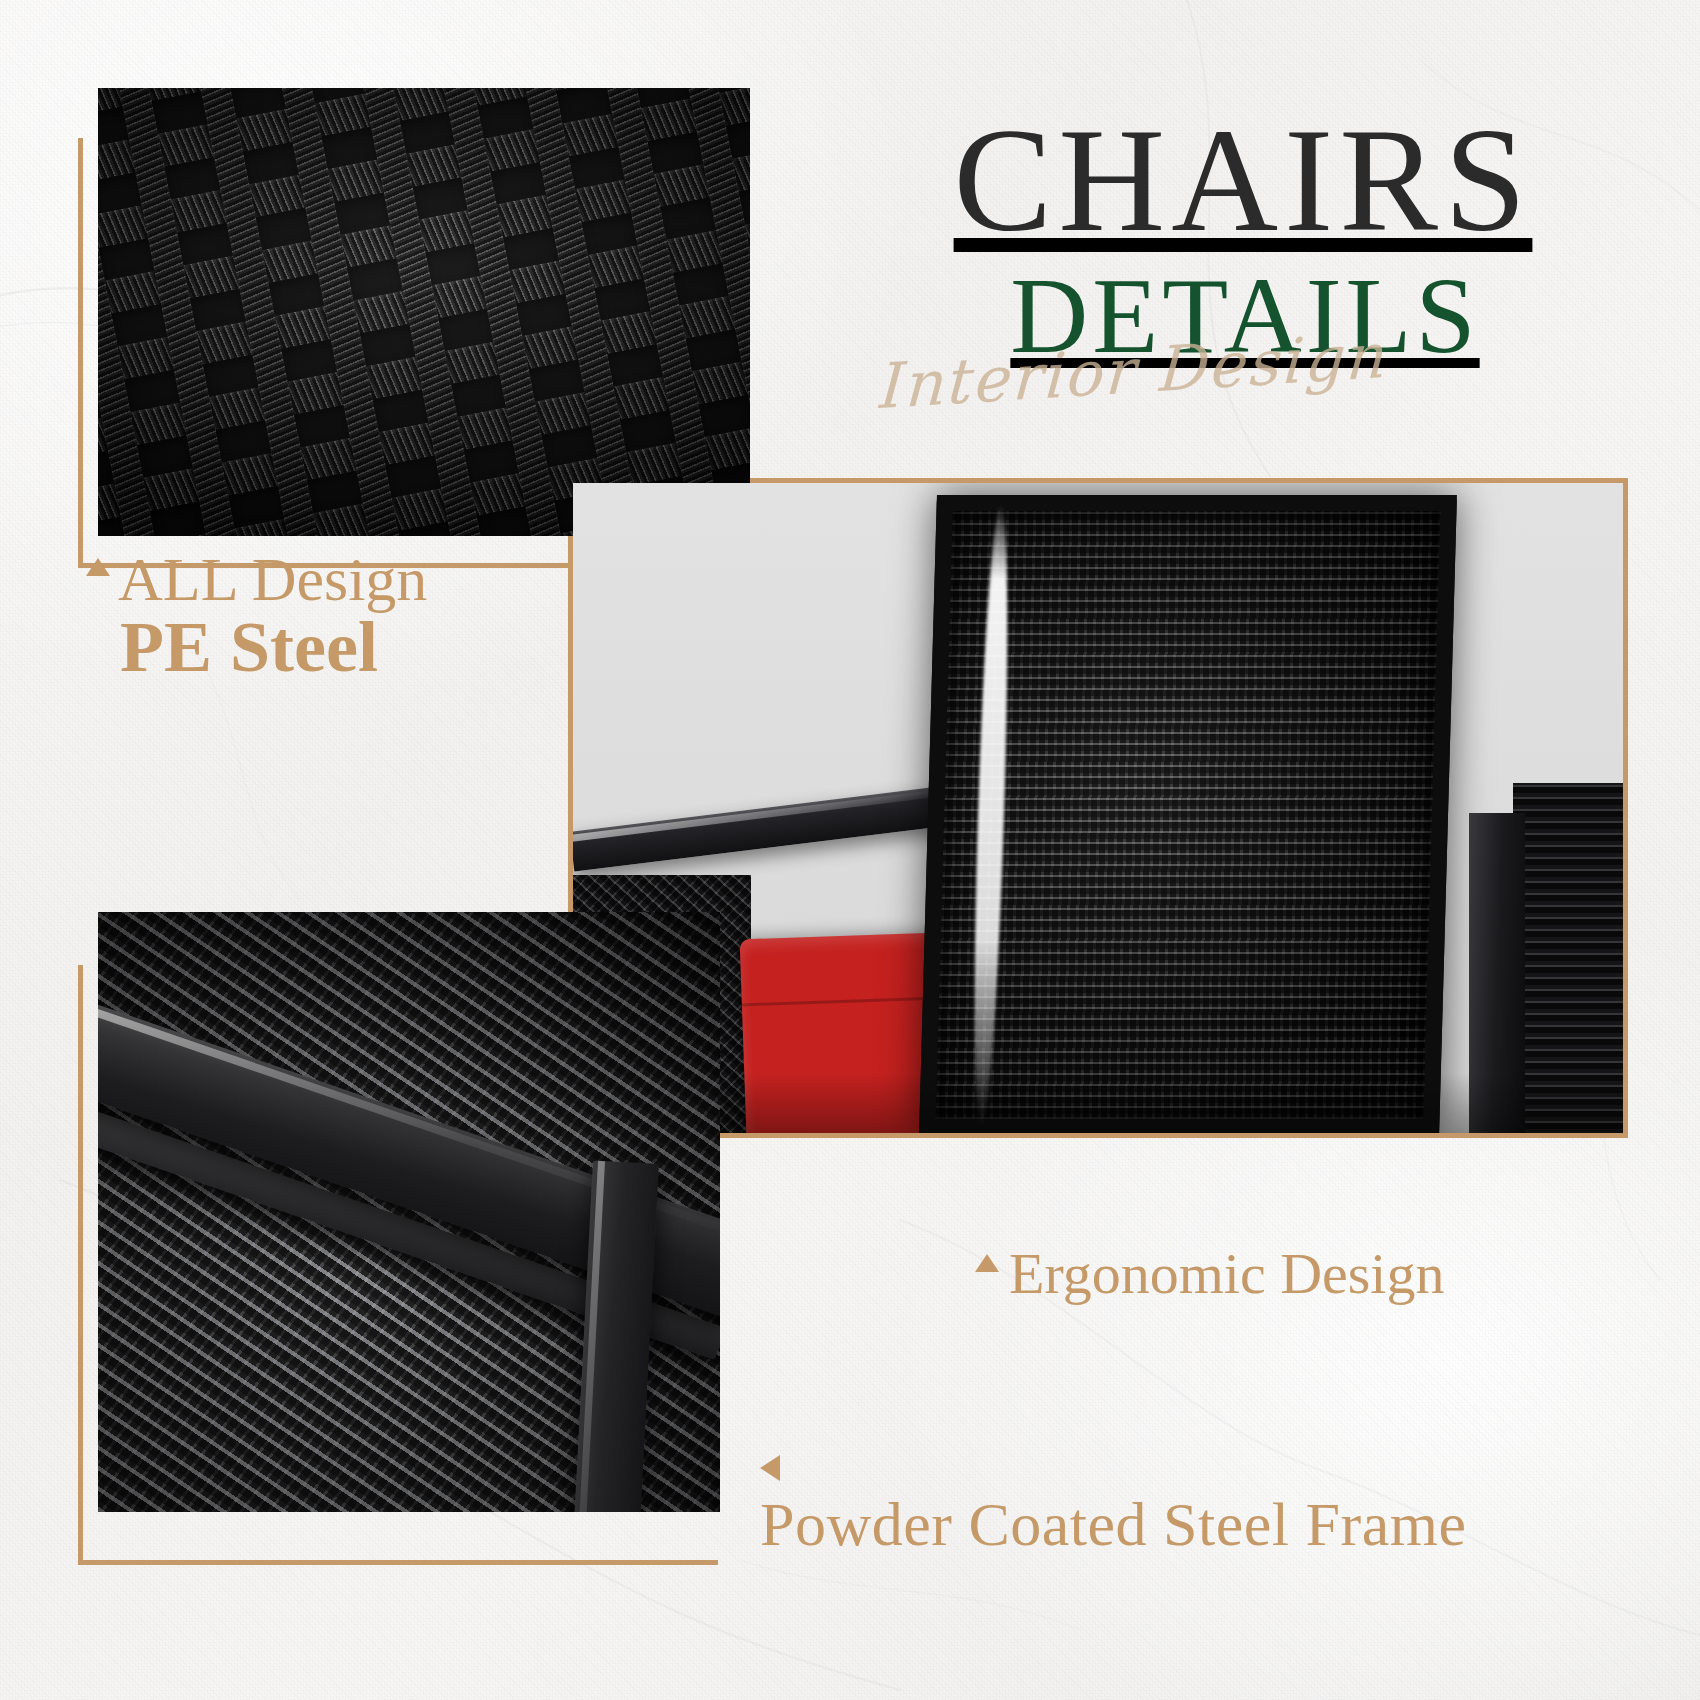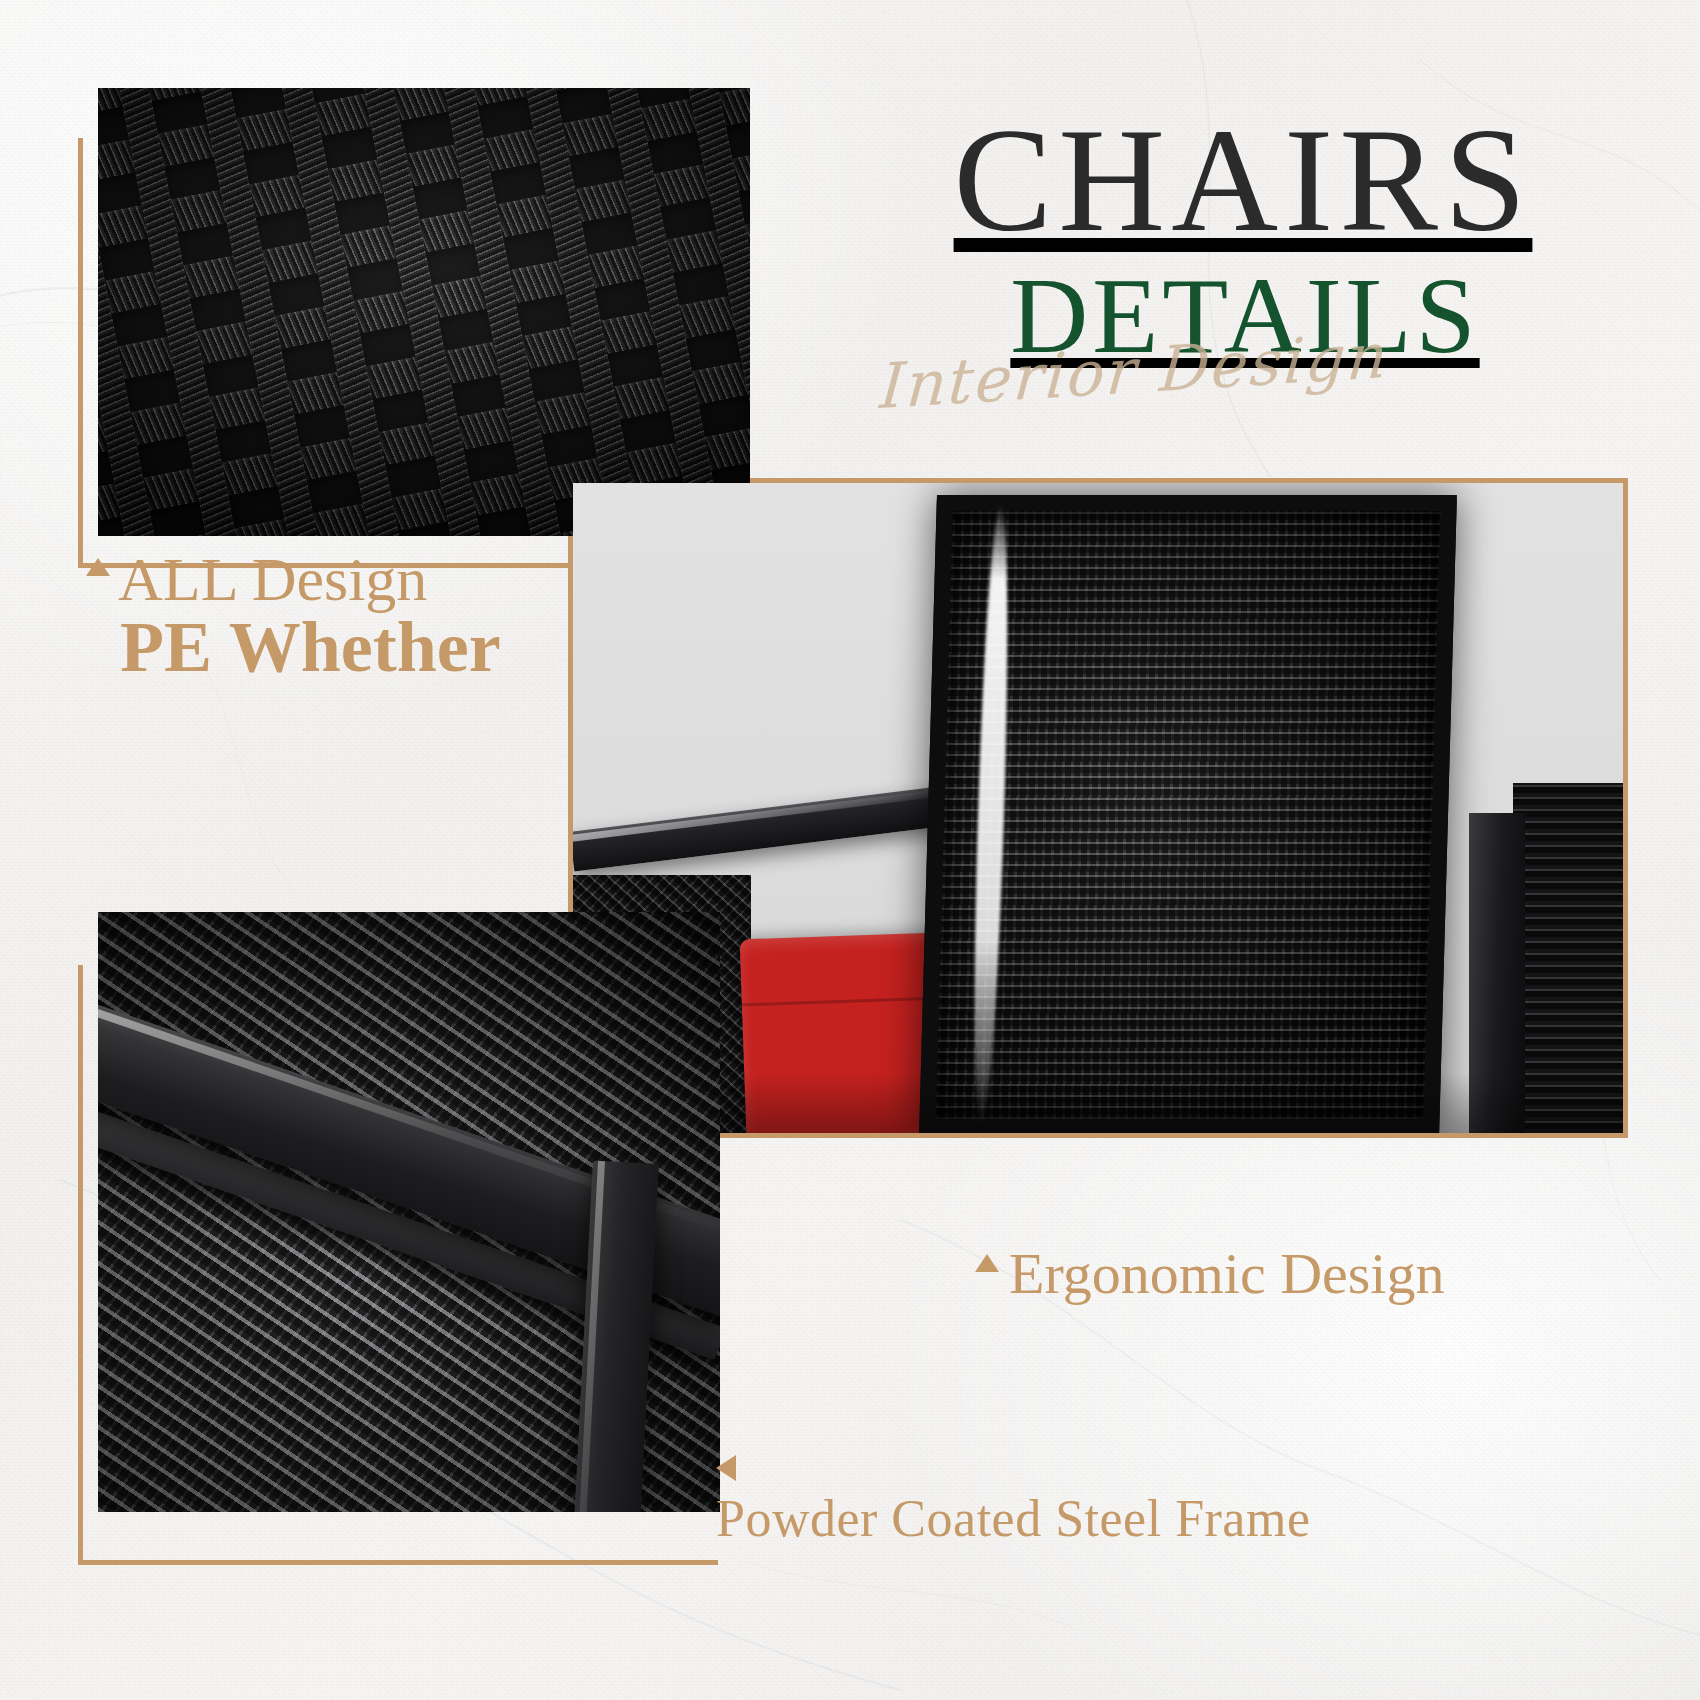--- a/index.html
+++ b/index.html
@@ -373,22 +373,22 @@
 
   .label-ergo {
     left: 975px; top: 1240px;
     font-size: 58px;
     color: #c59a68;
     white-space: nowrap;
   }
   .label-ergo .marker-up { margin: 14px 10px 0 0; }
 
   .label-powder {
-    left: 716px; top: 1455px;
-    font-size: 52px;
+    left: 760px; top: 1455px;
+    font-size: 62px;
     color: #c59a68;
     white-space: nowrap;
   }
   .label-powder .marker-left { margin: 0 0 6px 0; display:block; }
   .label-powder .ptext { display:block; margin-top: 8px; letter-spacing: .5px; }
 
   .nowrap { white-space: nowrap; }
 </style>
 </head>
 <body>
@@ -472,21 +472,21 @@
   <div class="title-block">
     <div class="title-main">CHAIRS</div>
     <div class="title-sub">DETAILS</div>
   </div>
   <div class="script-watermark">Interior Design</div>
 
   <div class="label-group label-rattan">
     <div class="line1">
       <span class="marker marker-up"></span><span>ALL Design</span>
     </div>
-    <div class="line2">PE Whether</div>
+    <div class="line2">PE Steel</div>
   </div>
 
   <div class="label-group label-ergo">
     <span class="marker marker-up"></span><span class="nowrap">Ergonomic Design</span>
   </div>
 
   <div class="label-group label-powder">
     <span class="marker marker-left"></span>
     <span class="ptext">Powder Coated Steel Frame</span>
   </div>

